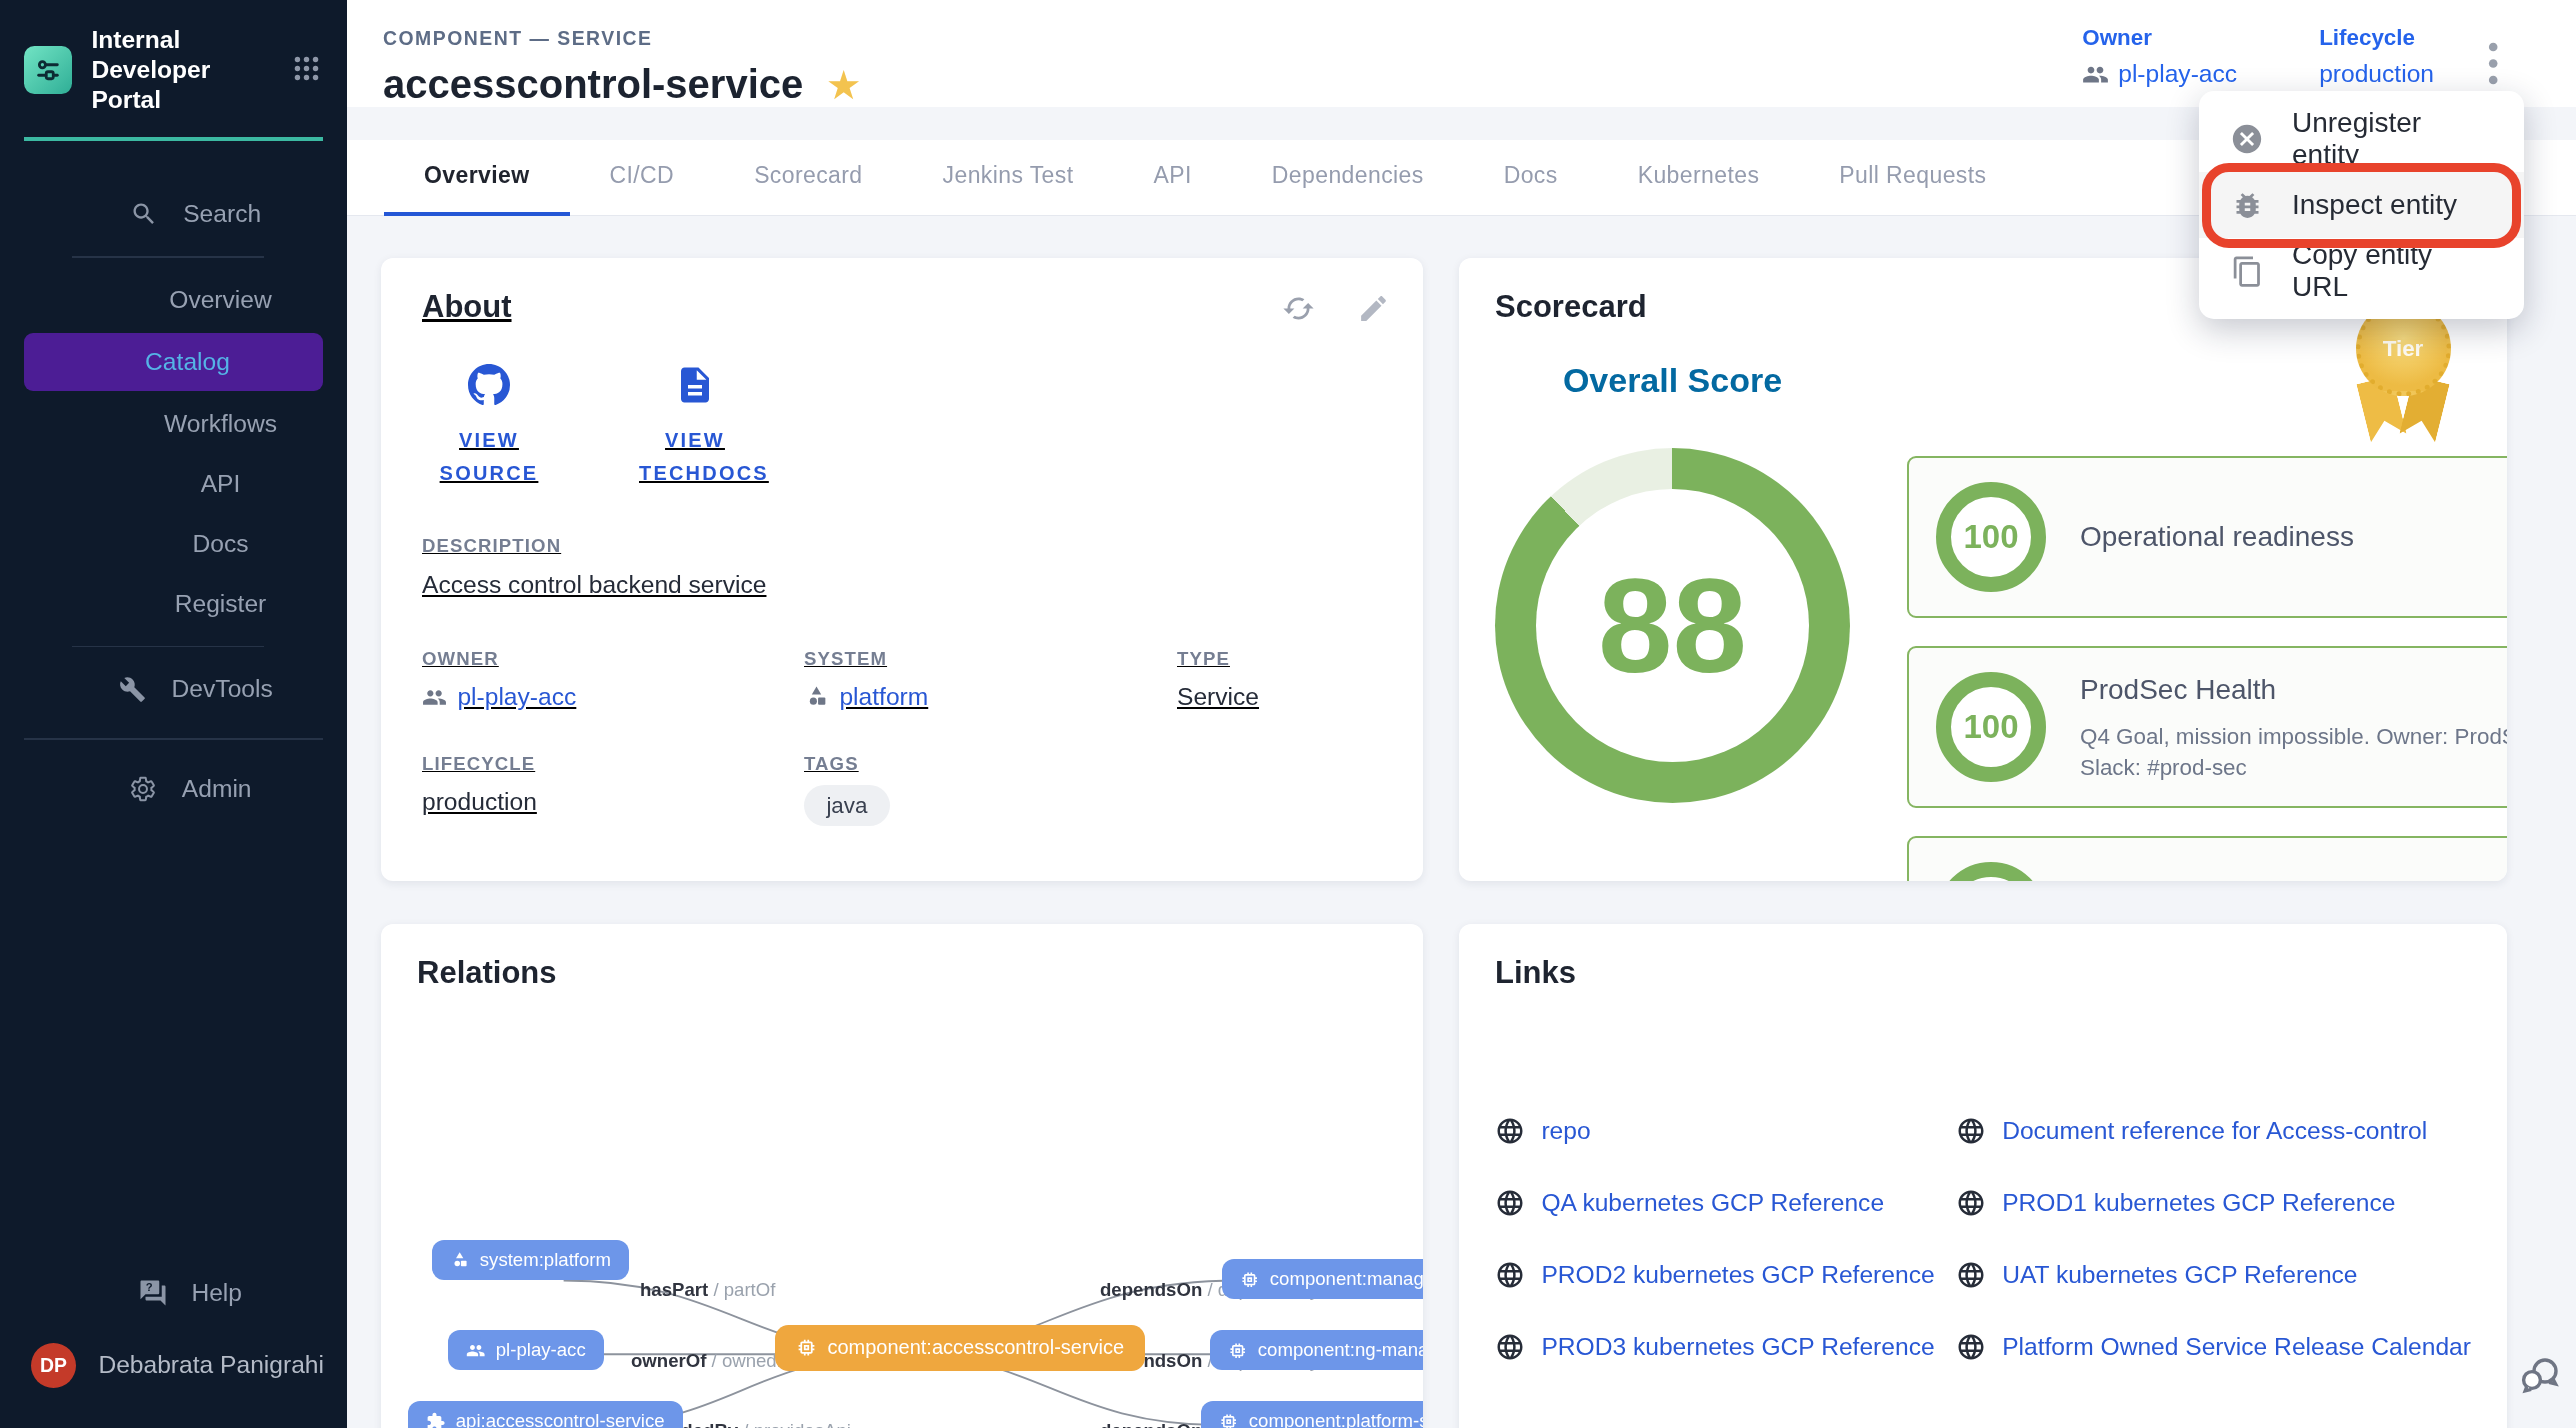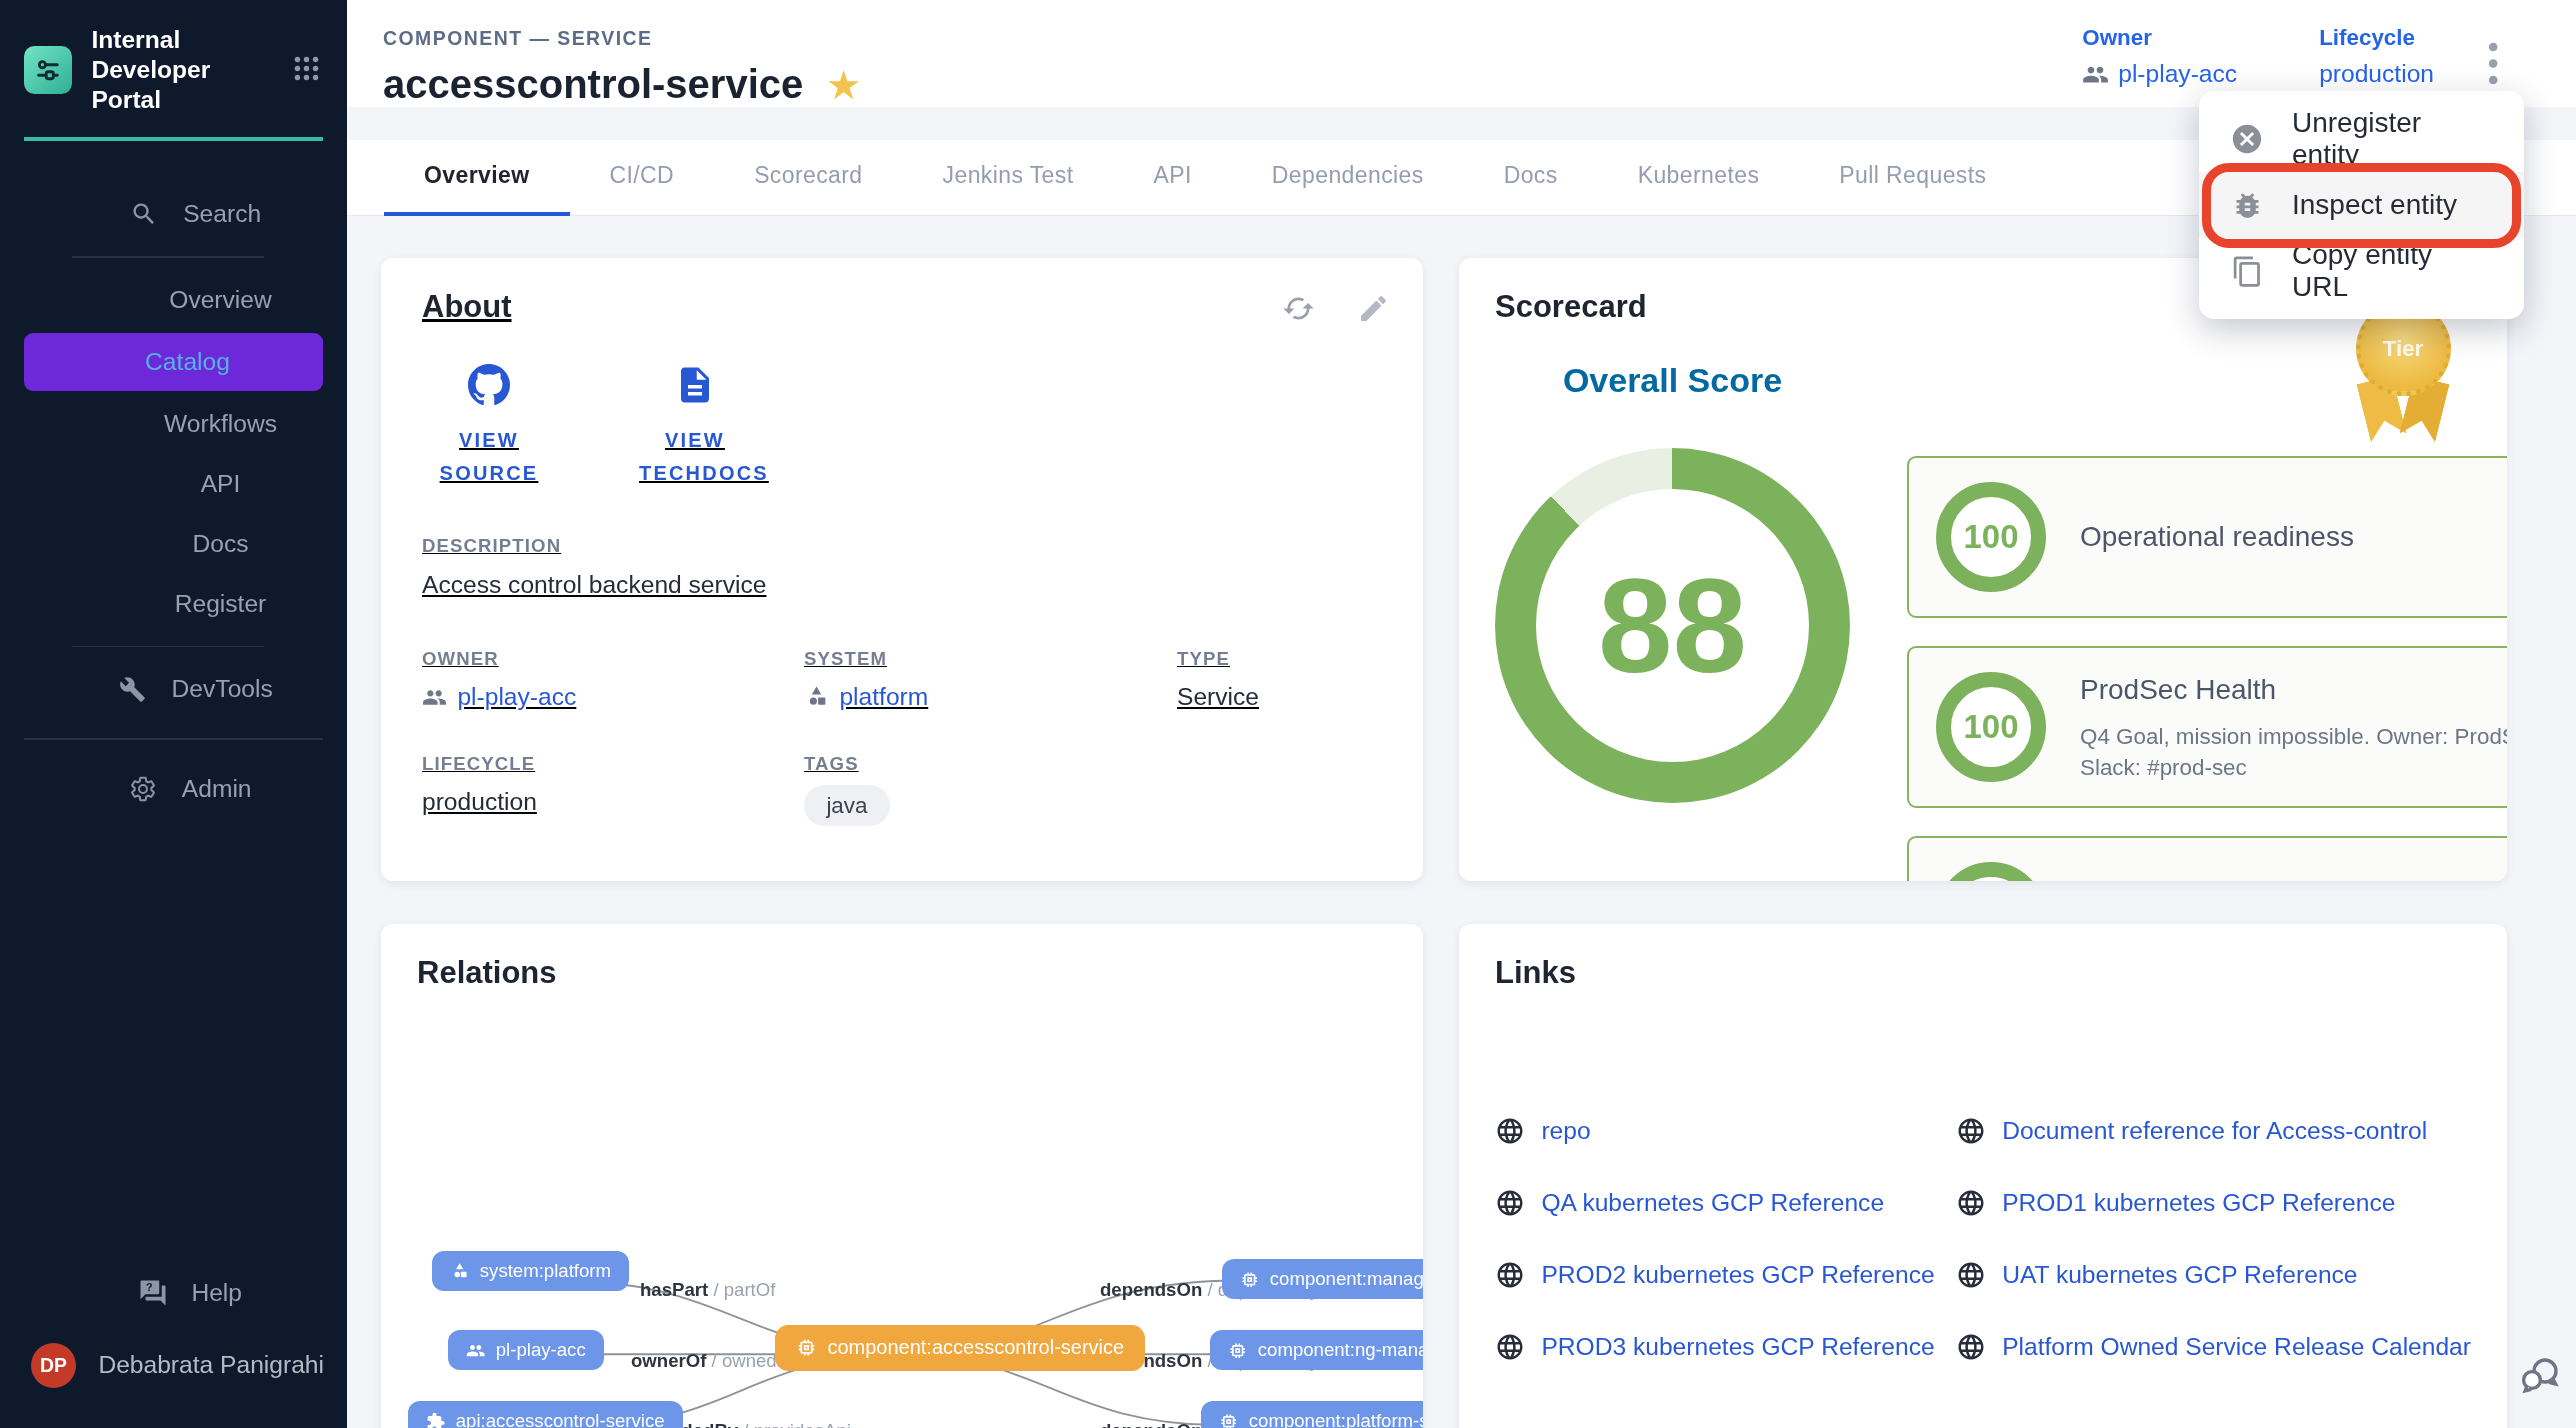--- a/index.html
+++ b/index.html
@@ -11,21 +11,21 @@
            color:#9aa3b4;display:flex;flex-direction:column;z-index:10;}
   .side-head{display:flex;align-items:center;gap:19.4px;padding:25px 25px 19.4px 24px;}
   .logo{width:48px;height:48px;border-radius:10.4px;flex-shrink:0;
         background:linear-gradient(135deg,#72e4c4,#2fae96);display:flex;align-items:center;justify-content:center;}
   .side-title{font-weight:bold;color:#fff;font-size:24.6px;line-height:1.22;flex:1;}
   .grid-icon{flex-shrink:0;}
   .teal-rule{height:3.7px;background:#3cb9a2;margin:3px 24px 0;}
   .nav{padding-top:43px;display:flex;flex-direction:column;}
   .s-item{display:flex;align-items:center;gap:22.4px;height:60px;padding-left:42px;
           font-size:24.6px;color:#97a1b2;cursor:pointer;justify-content:center;}
-  .s-item.active{background:#6d28d9;color:#55b4e6;margin:3px 24px;border-radius:9px;
+  .s-item.active{background:#4c1d95;color:#55b4e6;margin:3px 24px;border-radius:9px;
                  padding-left:28px;height:58px;}
   .s-ico{width:33px;display:flex;justify-content:center;flex-shrink:0;}
   .div-short{height:1.5px;background:#263347;margin:12px 0 12px 72px;width:192px;}
   .div-long{height:1.5px;background:#263347;margin:19.4px 24px;}
   .side-spacer{flex:1;}
   .user-row{display:flex;align-items:center;gap:22.4px;padding:19.4px 0 19.4px 31px;font-size:24.6px;color:#b4bbc7;}
   .avatar{width:45px;height:45px;border-radius:50%;background:#c43a29;color:#fff;font-weight:bold;
           font-size:19.4px;display:flex;align-items:center;justify-content:center;flex-shrink:0;}
   .side-bottom{padding-bottom:21px;}
 
@@ -395,21 +395,21 @@
           </g>
         </svg>
 
         <div class="elabel" style="left:259px;top:355px"><span class="b">hasPart</span><span class="g"> / </span><span class="g">partOf</span></div>
         <div class="elabel" style="left:250px;top:426px"><span class="b">ownerOf</span><span class="g"> / </span><span class="g">ownedBy</span></div>
         <div class="elabel" style="left:227px;top:496px"><span class="b">apiProvidedBy</span><span class="g"> / </span><span class="g">providesApi</span></div>
         <div class="elabel" style="left:719px;top:355px"><span class="b">dependsOn</span><span class="g"> / </span><span class="g">dependencyOf</span></div>
         <div class="elabel" style="left:719px;top:426px"><span class="b">dependsOn</span><span class="g"> / </span><span class="g">dependencyOf</span></div>
         <div class="elabel" style="left:719px;top:496px"><span class="b">dependsOn</span><span class="g"> / </span><span class="g">dependencyOf</span></div>
 
-        <div class="pill" style="left:51px;top:327px">
+        <div class="pill" style="left:51px;top:316px">
           <svg width="19.4" height="19.4" viewBox="0 0 24 24" fill="#fff">
               <path d="M12 1.5 7.5 9h9L12 1.5z"></path>
               <circle cx="9" cy="15.5" r="3.4"></circle>
               <rect x="13.5" y="12" width="7" height="7" rx="1"></rect>
             </svg>
           <span>system:platform</span>
         </div>
         <div class="pill" style="left:67px;top:406px">
           <svg width="19.4" height="19.4" viewBox="0 0 24 24" fill="#fff">
               <path d="M16 11c1.66 0 2.99-1.34 2.99-3S17.66 5 16 5c-1.66 0-3 1.34-3 3s1.34 3 3 3zm-8 0c1.66 0 2.99-1.34 2.99-3S9.66 5 8 5C6.34 5 5 6.34 5 8s1.34 3 3 3zm0 2c-2.33 0-7 1.17-7 3.5V19h14v-2.5c0-2.33-4.67-3.5-7-3.5zm8 0c-.29 0-.62.02-.97.05 1.16.84 1.97 1.97 1.97 3.45V19h6v-2.5c0-2.33-4.67-3.5-7-3.5z"></path>

